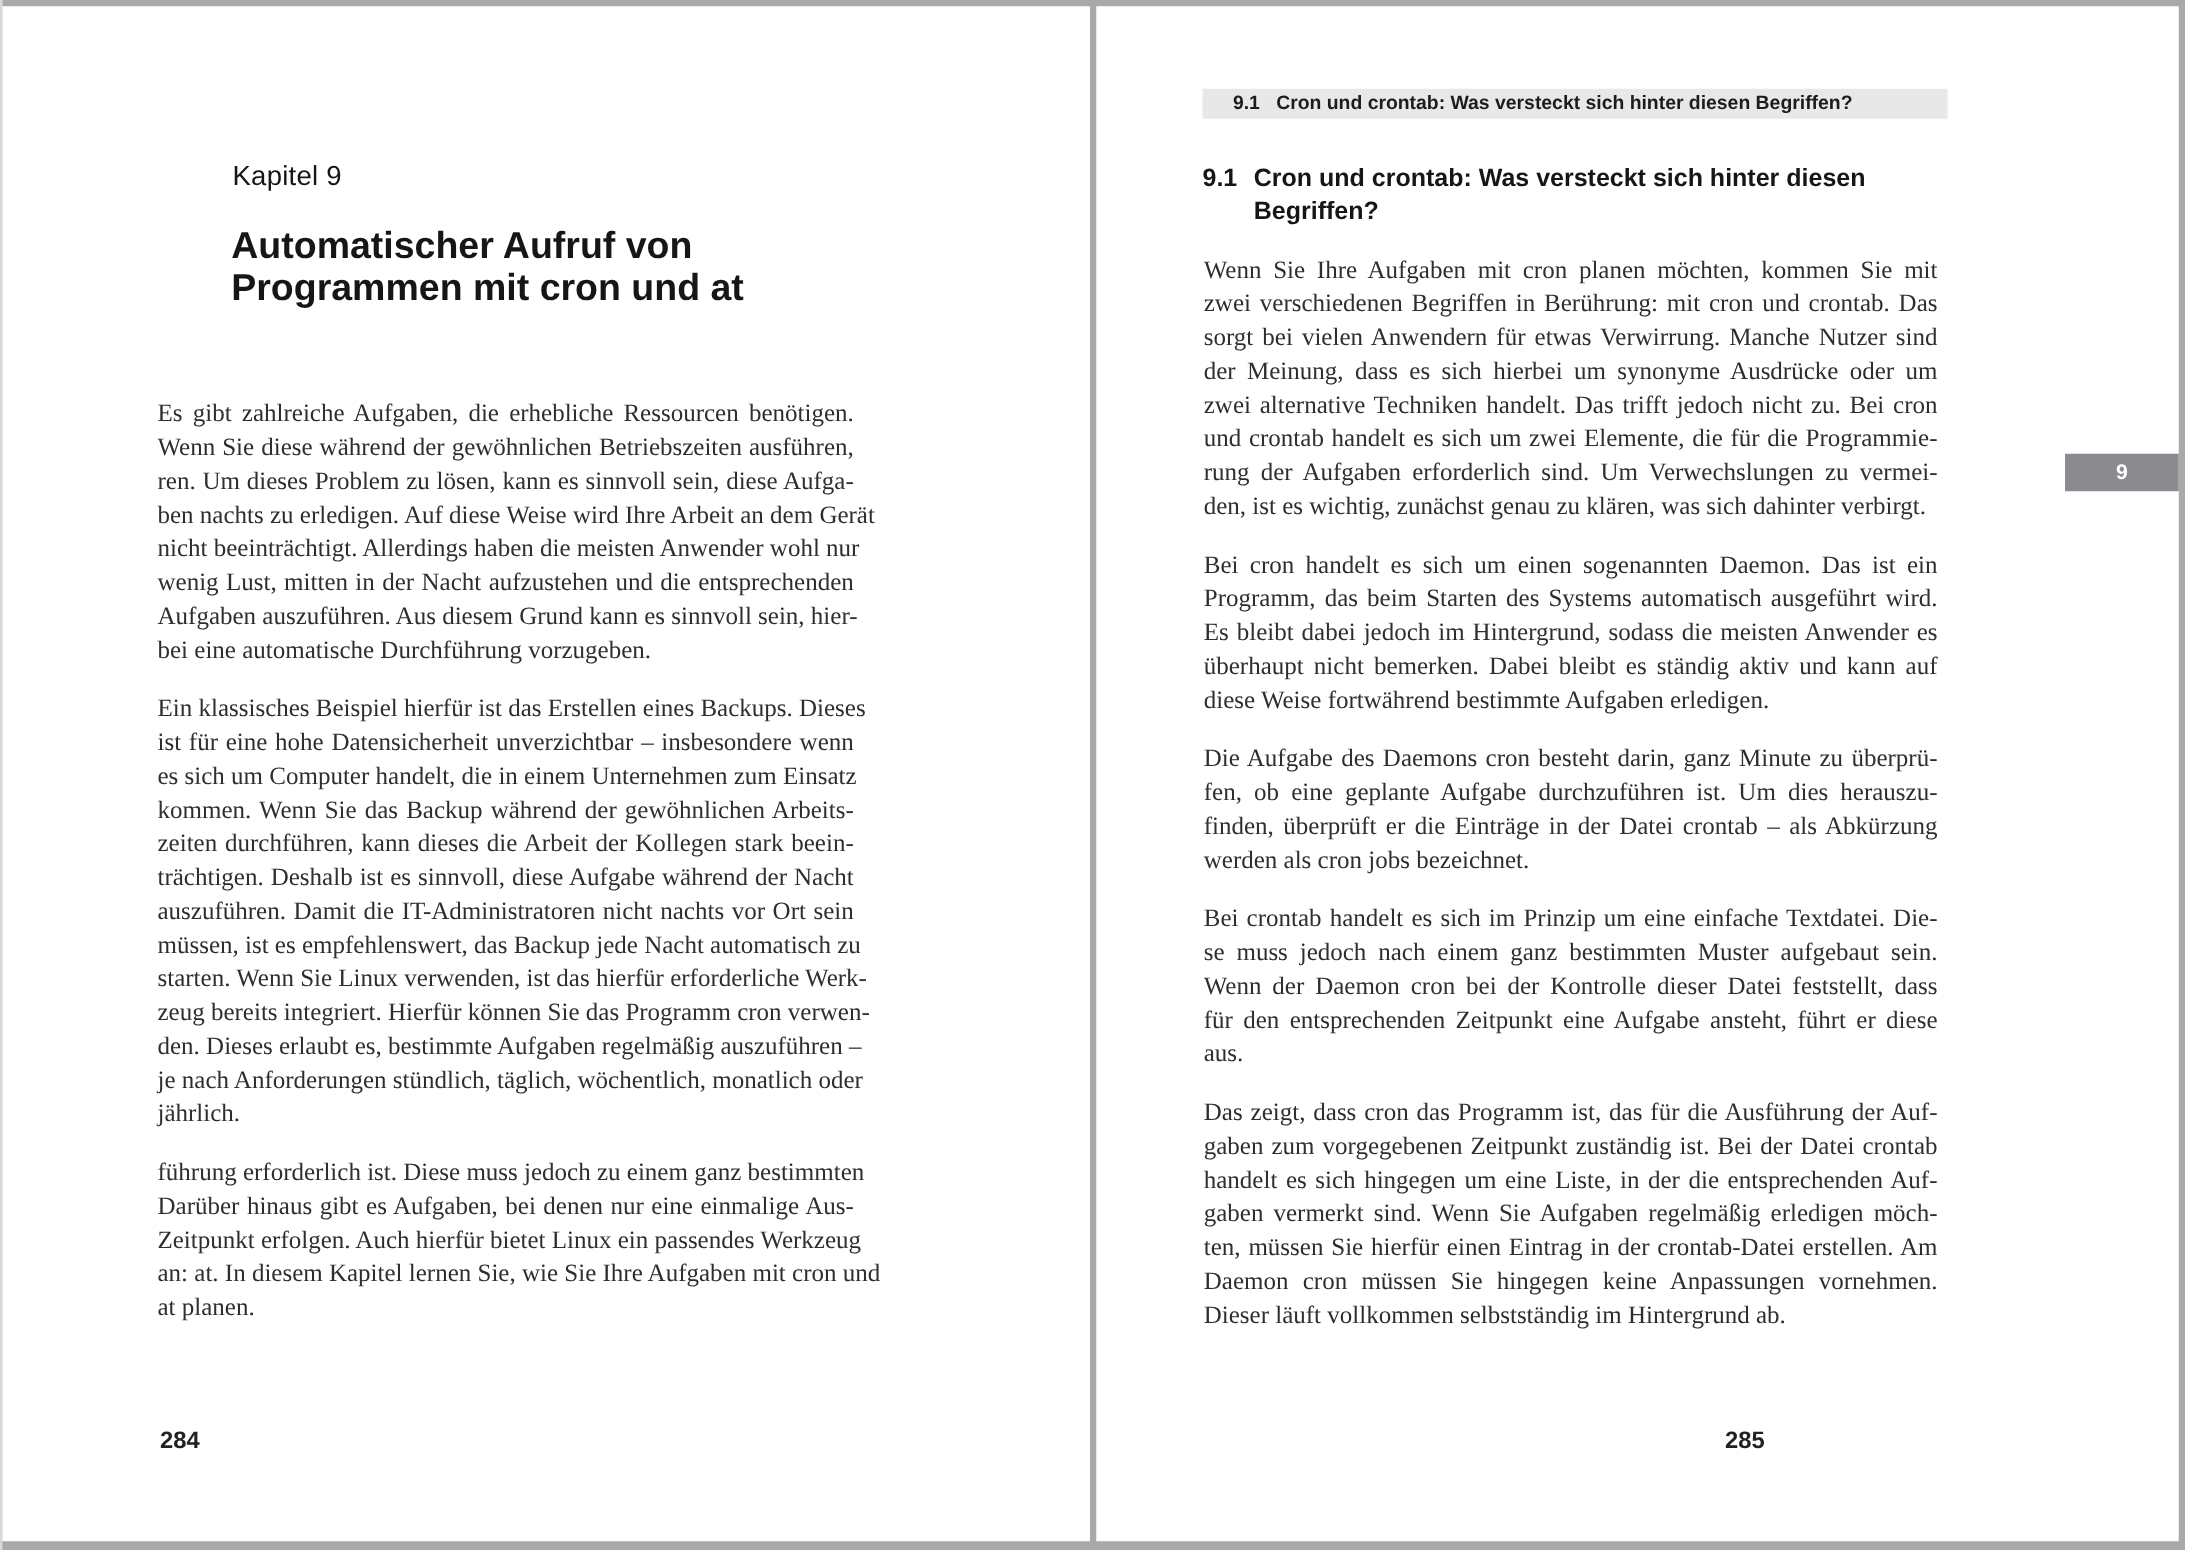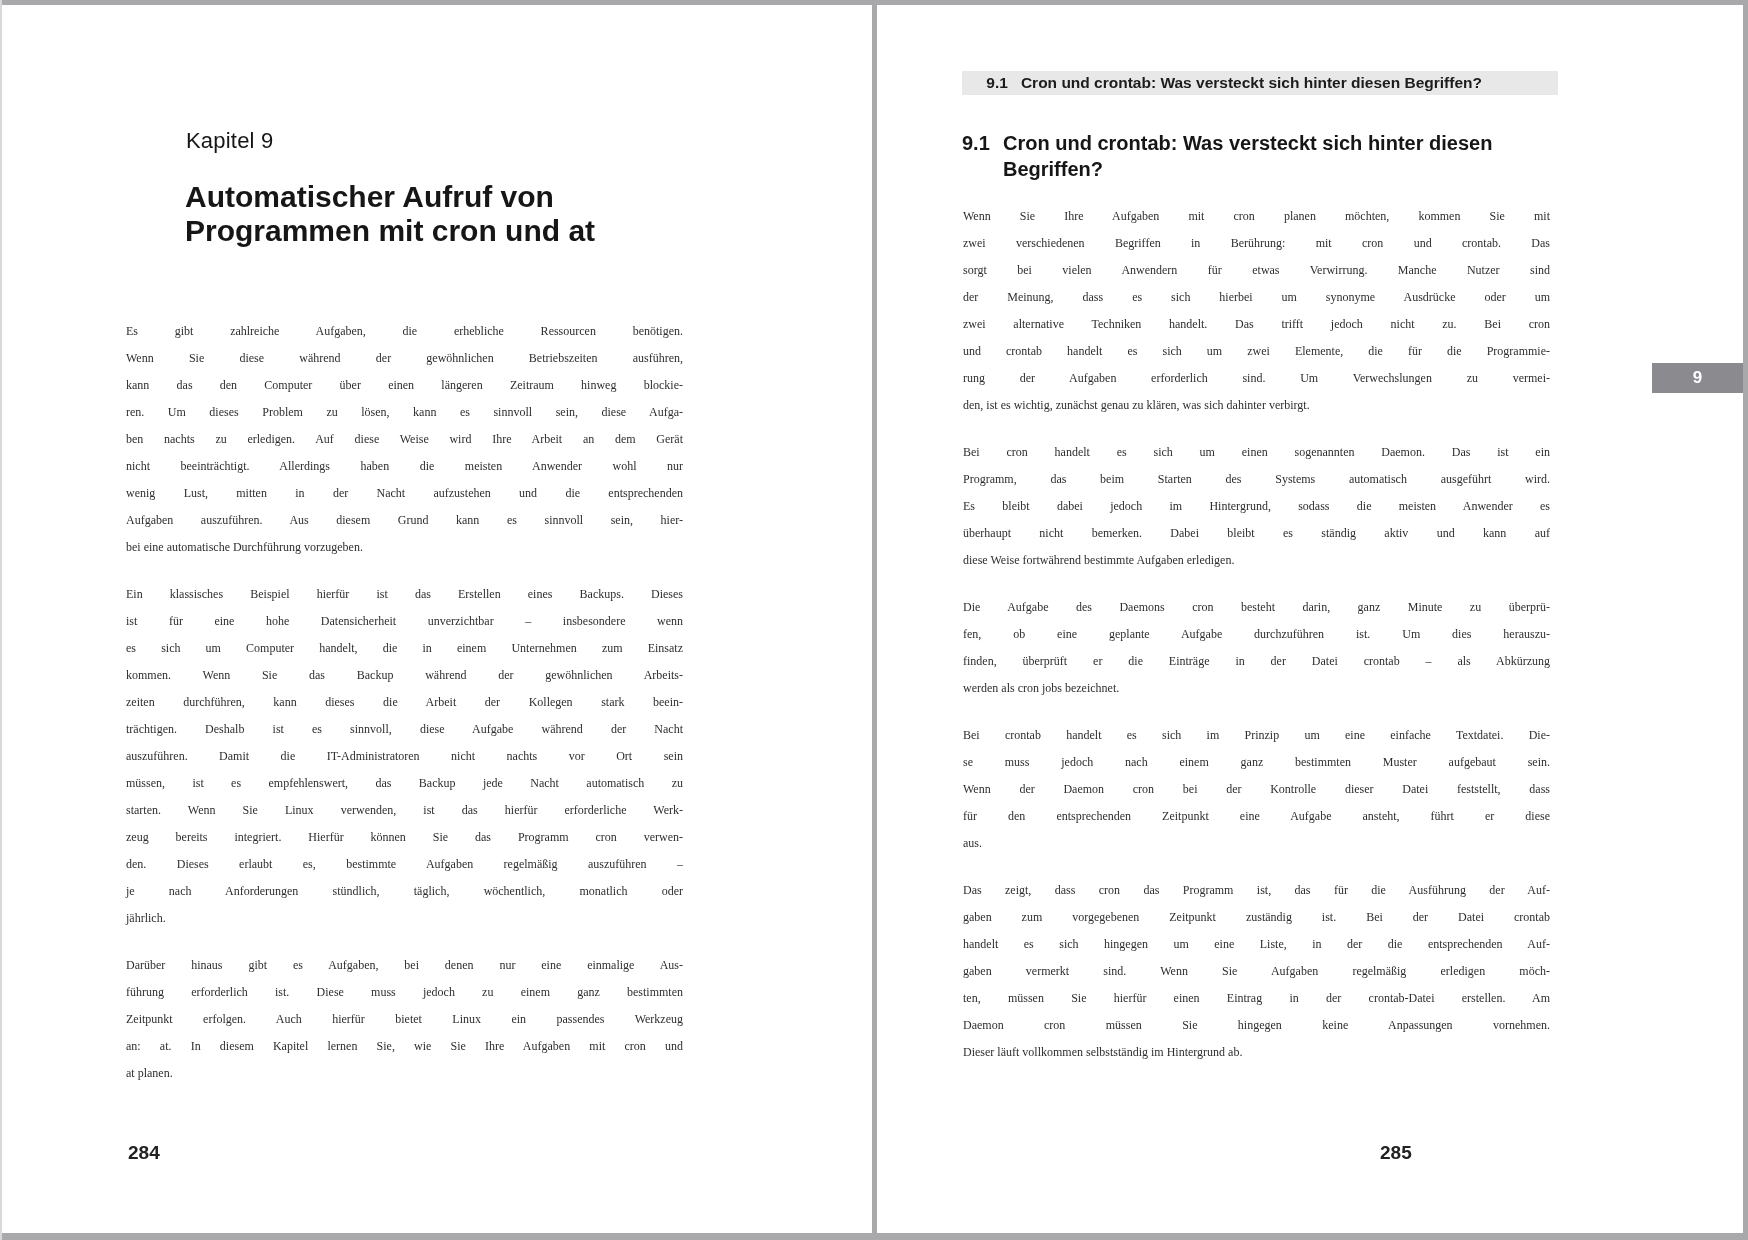--- a/index.html
+++ b/index.html
@@ -36,21 +36,21 @@
   .chapter-title{
     position:absolute;left:185px;top:180px;width:600px;
     font-family:Liberation Sans, sans-serif;
     font-weight:bold;font-size:30px;line-height:34px;color:var(--heading-text);
   }
   .body-col{position:absolute;}
   .body-col-left{left:126px;top:318px;width:557px;}
   .body-col-right{left:963px;top:203px;width:587px;}
   .para{margin:0 0 20px 0;}
   .line{
-    font-size:12px;line-height:27px;white-space:nowrap;
+    font-size:20px;line-height:27px;white-space:nowrap;
     text-align:justify;text-align-last:justify;
   }
   .line-last{text-align:right;text-align-last:left;}
   .page-number{
     position:absolute;top:1142px;
     font-family:"Liberation Sans",sans-serif;
     font-weight:bold;font-size:19px;color:#222222;
   }
   .page-number-left{left:128px;}
   .page-number-right{left:1380px;width:237px;}
@@ -87,21 +87,20 @@
   <div>
     <div class="kapitel-label">Kapitel 9</div>
     <div class="chapter-title">
         <div class="tline">Automatischer Aufruf von</div>
         <div class="tline">Programmen mit cron und at</div>
       </div>
     <div class="body-col body-col-left">
         <div class="para">
           <div class="line">Es gibt zahlreiche Aufgaben, die erhebliche Ressourcen benötigen.</div>
           <div class="line">Wenn Sie diese während der gewöhnlichen Betriebszeiten ausführen,</div>
-          <div class="line">kann das den Computer über einen längeren Zeitraum hinweg blockie-</div>
           <div class="line">ren. Um dieses Problem zu lösen, kann es sinnvoll sein, diese Aufga-</div>
           <div class="line">ben nachts zu erledigen. Auf diese Weise wird Ihre Arbeit an dem Gerät</div>
           <div class="line">nicht beeinträchtigt. Allerdings haben die meisten Anwender wohl nur</div>
           <div class="line">wenig Lust, mitten in der Nacht aufzustehen und die entsprechenden</div>
           <div class="line">Aufgaben auszuführen. Aus diesem Grund kann es sinnvoll sein, hier-</div>
           <div class="line line-last">bei eine automatische Durchführung vorzugeben.</div>
         </div>
         <div class="para">
           <div class="line">Ein klassisches Beispiel hierfür ist das Erstellen eines Backups. Dieses</div>
           <div class="line">ist für eine hohe Datensicherheit unverzichtbar – insbesondere wenn</div>
@@ -111,22 +110,22 @@
           <div class="line">trächtigen. Deshalb ist es sinnvoll, diese Aufgabe während der Nacht</div>
           <div class="line">auszuführen. Damit die IT-Administratoren nicht nachts vor Ort sein</div>
           <div class="line">müssen, ist es empfehlenswert, das Backup jede Nacht automatisch zu</div>
           <div class="line">starten. Wenn Sie Linux verwenden, ist das hierfür erforderliche Werk-</div>
           <div class="line">zeug bereits integriert. Hierfür können Sie das Programm cron verwen-</div>
           <div class="line">den. Dieses erlaubt es, bestimmte Aufgaben regelmäßig auszuführen –</div>
           <div class="line">je nach Anforderungen stündlich, täglich, wöchentlich, monatlich oder</div>
           <div class="line line-last">jährlich.</div>
         </div>
         <div class="para">
+          <div class="line">führung erforderlich ist. Diese muss jedoch zu einem ganz bestimmten</div>
           <div class="line">Darüber hinaus gibt es Aufgaben, bei denen nur eine einmalige Aus-</div>
-          <div class="line">führung erforderlich ist. Diese muss jedoch zu einem ganz bestimmten</div>
           <div class="line">Zeitpunkt erfolgen. Auch hierfür bietet Linux ein passendes Werkzeug</div>
           <div class="line">an: at. In diesem Kapitel lernen Sie, wie Sie Ihre Aufgaben mit cron und</div>
           <div class="line line-last">at planen.</div>
         </div>
       </div>
     <div class="page-number page-number-left">284</div>
   </div>
 
   <div>
     <div class="running-header">

